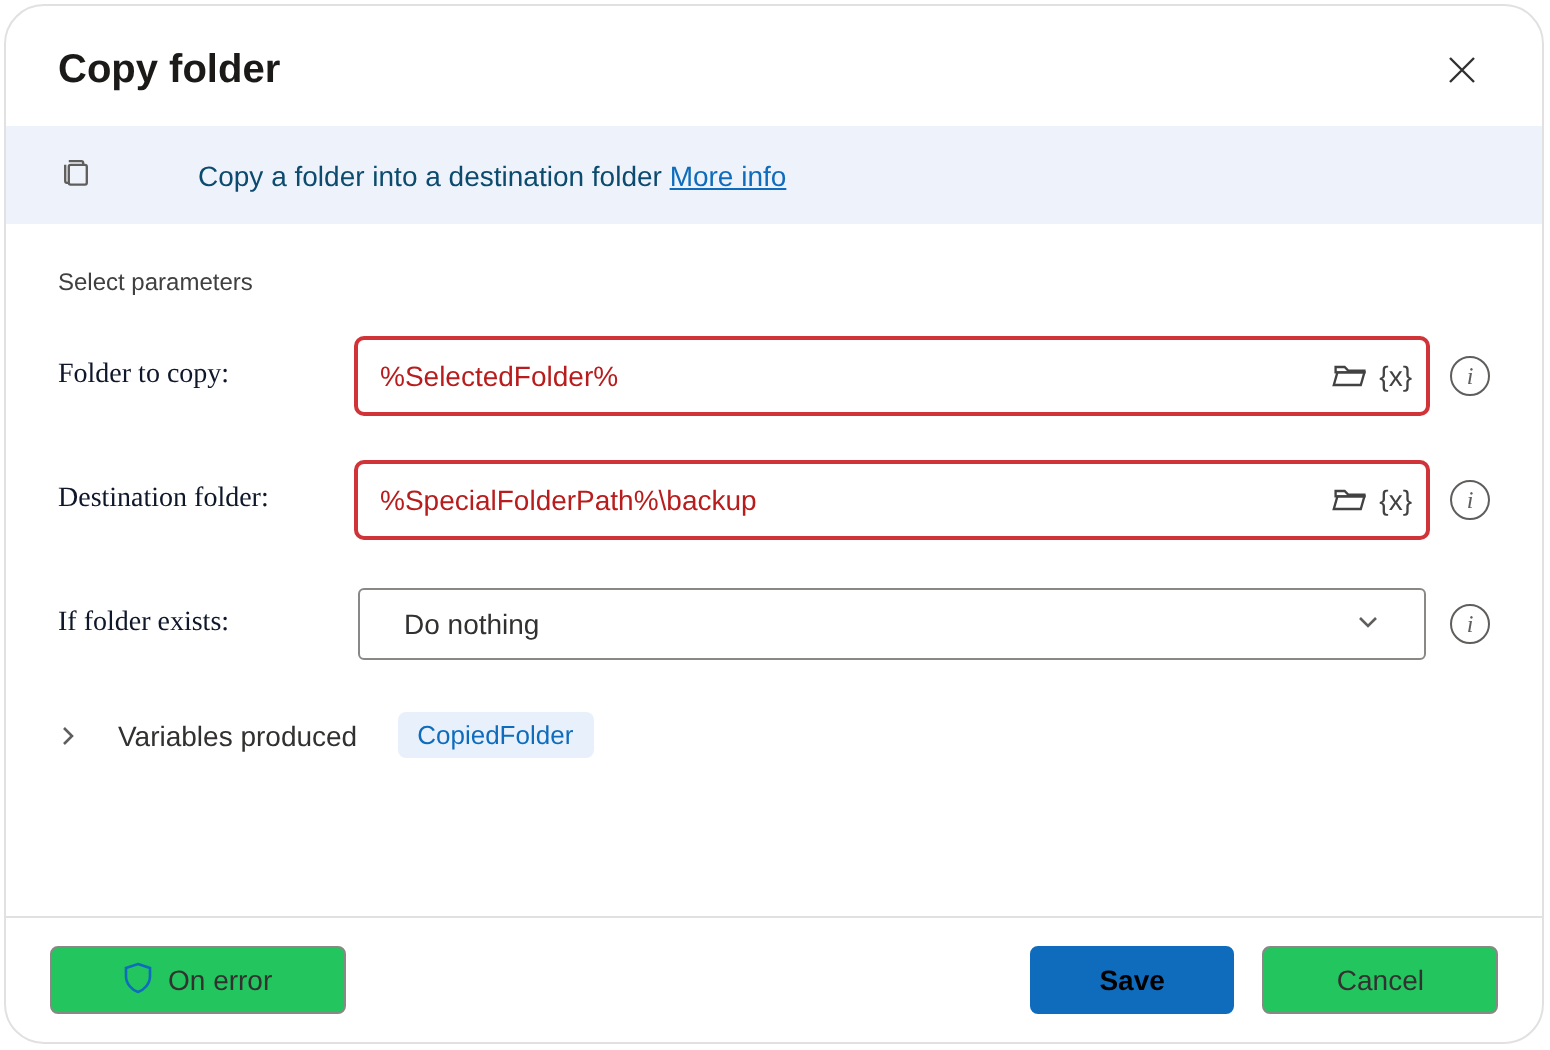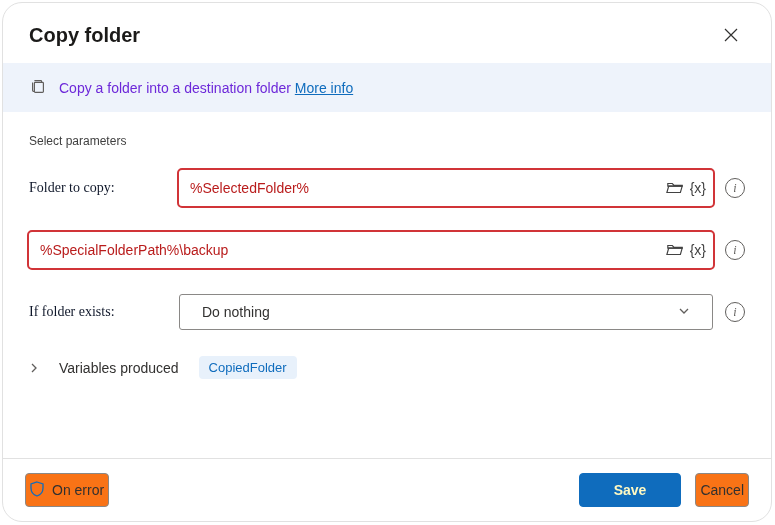--- a/index.html
+++ b/index.html
@@ -40,21 +40,21 @@
   color:#323130;
 }
 .info-banner {
   background: #eef3fb;
   padding: 14px 26px;
   display:flex;
   align-items:center;
   gap:12px;
 }
 .info-banner .copy-icon{color:#605e5c;}
-.info-text{color:#6d28d9;}
+.info-text{color:#0c4a6e;margin-left:40px;}
 .more-info{color:#0f6cbd;text-decoration:underline;cursor:pointer;}
 .section {
   padding: 22px 26px 0 26px;
   flex:1;
   overflow:auto;
 }
 .section-title{
   font-size:12px;
   font-weight:400;
   color:#404040;
@@ -140,31 +140,31 @@
   border-top:1px solid #e1e1e1;
   padding:14px 22px;
   display:flex;
   align-items:center;
   justify-content:space-between;
 }
 .btn{
   height:34px;
   border-radius:4px;
   border:1px solid #8a8886;
-  background:#f97316;
-  padding:0 4px;
+  background:#22c55e;
+  padding:0 36px;
   font-size:14px;
   cursor:pointer;
   display:flex;align-items:center;gap:8px;
   color:#323130;
 }
 .btn.primary{
   background:#0f6cbd;
   border-color:#0f6cbd;
-  color:#fef9c3;
+  color:#000000;
   font-weight:600;
   padding:0 34px;
 }
 .right-buttons{display:flex;gap:14px;}
 .shield-icon{color:#0f6cbd;}
 </style>
 </head>
 <body>
 
 <div class="dialog">
@@ -204,20 +204,21 @@
                 <path d="M3 6 h15 l-2 7 H1 z"></path>
               </svg>
           </span>
           <span class="variable-icon">{x}</span>
         </div>
       </div>
       <div class="info-icon">i</div>
     </div>
 
     <div class="field-row">
+      <div class="field-label">Destination folder:</div>
       <div class="field-input-wrap highlight">
         <input class="field-input" value="%SpecialFolderPath%\backup" style="">
         <div class="inline-icons">
           <span>
             <svg width="18" height="16" viewBox="0 0 20 16" fill="none" stroke="currentColor" stroke-width="1.3">
                 <path d="M2 3 h5 l2 2 h9 v1 H2 z"></path>
                 <path d="M3 6 h15 l-2 7 H1 z"></path>
               </svg>
           </span>
           <span class="variable-icon">{x}</span>

